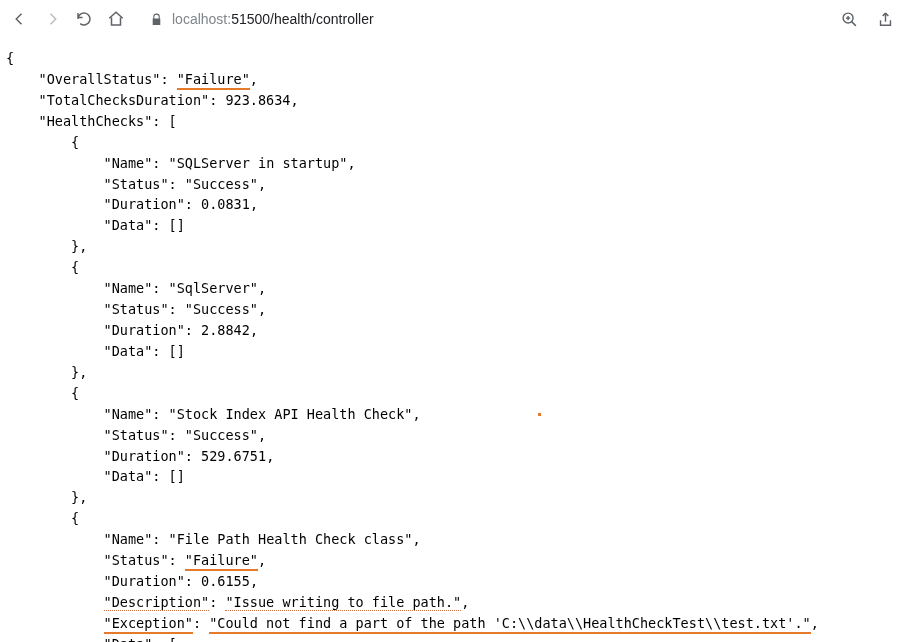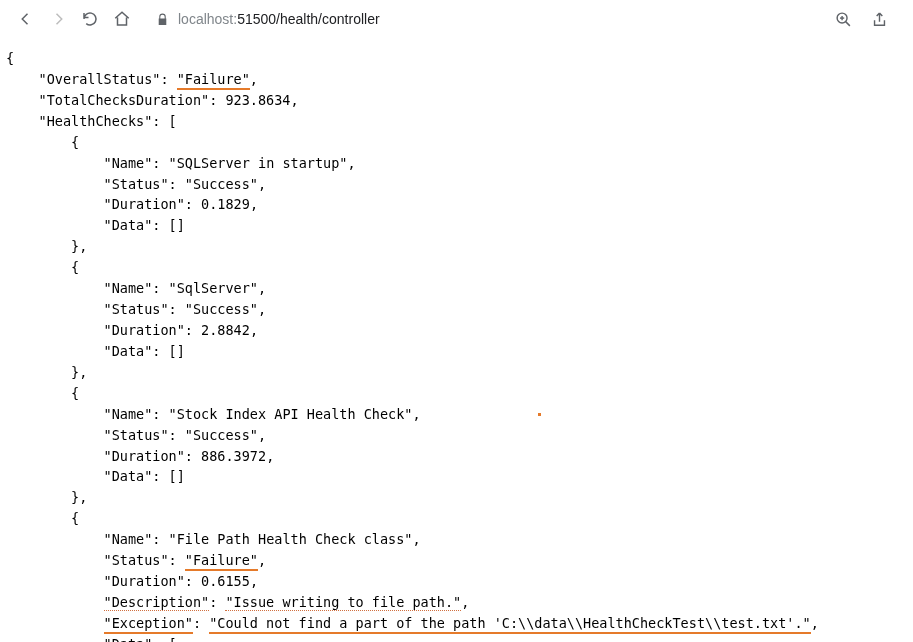--- a/index.html
+++ b/index.html
@@ -6,21 +6,21 @@
   body {
     margin: 0;
     font-family: Arial, sans-serif;
     background: #fff;
     width: 913px;
   }
   .toolbar {
     height: 38px;
     display: flex;
     align-items: center;
-    padding: 0 16px;
+    padding: 0 10px;
     gap: 12px;
     color: #5f6368;
   }
   .toolbar .nav-icon {
     width: 20px;
     cursor: pointer;
     display: flex;
     align-items: center;
     justify-content: center;
   }
@@ -130,33 +130,33 @@
 <span class="dot-accent"></span>
 
 <div class="content">
 <pre class="json">{
     <span>"OverallStatus"</span>: <span class="ul1">"Failure"</span>,
     <span>"TotalChecksDuration"</span>: <span>923.8634</span>,
     <span>"HealthChecks"</span>: [
         {
             <span>"Name"</span>: <span>"SQLServer in startup"</span>,
             <span>"Status"</span>: <span>"Success"</span>,
-            <span>"Duration"</span>: <span>0.1829</span>,
+            <span>"Duration"</span>: <span>0.0831</span>,
             <span>"Data"</span>: <span>[]</span>
         },
         {
             <span>"Name"</span>: <span>"SqlServer"</span>,
             <span>"Status"</span>: <span>"Success"</span>,
             <span>"Duration"</span>: <span>2.8842</span>,
             <span>"Data"</span>: <span>[]</span>
         },
         {
             <span>"Name"</span>: <span>"Stock Index API Health Check"</span>,
             <span>"Status"</span>: <span>"Success"</span>,
-            <span>"Duration"</span>: <span>886.3972</span>,
+            <span>"Duration"</span>: <span>529.6751</span>,
             <span>"Data"</span>: <span>[]</span>
         },
         {
             <span>"Name"</span>: <span>"File Path Health Check class"</span>,
             <span>"Status"</span>: <span class="ul1">"Failure"</span>,
             <span>"Duration"</span>: <span>0.6155</span>,
             <span class="dotted-ul">"Description"</span>: <span class="dotted-ul">"Issue writing to file path."</span>,
             <span class="ul1">"Exception"</span>: <span class="ul1">"Could not find a part of the path 'C:\\data\\HealthCheckTest\\test.txt'."</span>,
             <span>"Data"</span>: [
                 [

